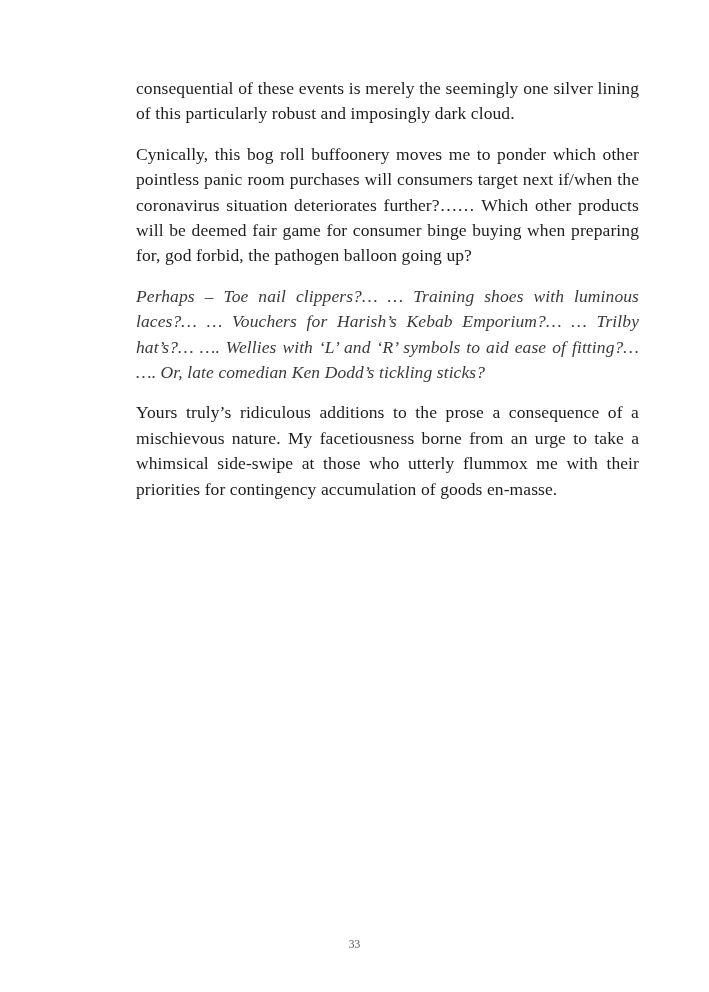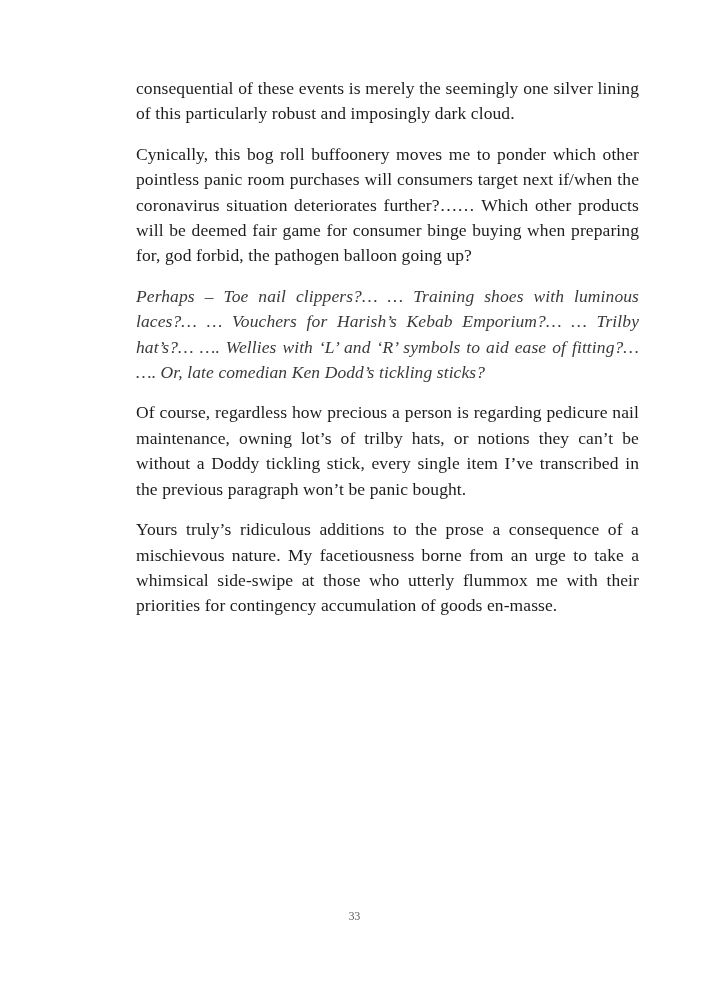--- a/index.html
+++ b/index.html
@@ -33,32 +33,31 @@
   }
   .para.italic {
     font-style: italic;
     color: #3a3a3a;
     margin-top: 12px;
   }
   .page-number {
     position: absolute;
     left: 0;
     right: 0;
-    top: 910px;
+    top: 938px;
     text-align: center;
     font-size: 11.5px;
     color: #555555;
   }
 </style>
 </head>
 <body>
 
 <div class="page">
   <div class="content">
     <p class="para">consequential of these events is merely the seemingly one silver lining of this particularly robust and imposingly dark cloud.</p>
     <p class="para">Cynically, this bog roll buffoonery moves me to ponder which other pointless panic room purchases will consumers target next if/when the coronavirus situation deteriorates further?…… Which other products will be deemed fair game for consumer binge buying when preparing for, god forbid, the pathogen balloon going up?</p>
     <p class="para italic">Perhaps – Toe nail clippers?… … Training shoes with luminous laces?… … Vouchers for Harish’s Kebab Emporium?… … Trilby hat’s?… …. Wellies with ‘L’ and ‘R’ symbols to aid ease of fitting?… …. Or, late comedian Ken Dodd’s tickling sticks?</p>
-    <p class="para">Of course, regardless how precious a person is regarding pedicure nail maintenance, owning lot’s of trilby hats, or notions they can’t be without a Doddy tickling stick, every single item I’ve transcribed in the previous paragraph won’t be panic bought.</p>
     <p class="para">Yours truly’s ridiculous additions to the prose a consequence of a mischievous nature. My facetiousness borne from an urge to take a whimsical side-swipe at those who utterly flummox me with their priorities for contingency accumulation of goods en-masse.</p>
   </div>
 
   <div class="page-number">33</div>
 </div>
 
 </body></html>

